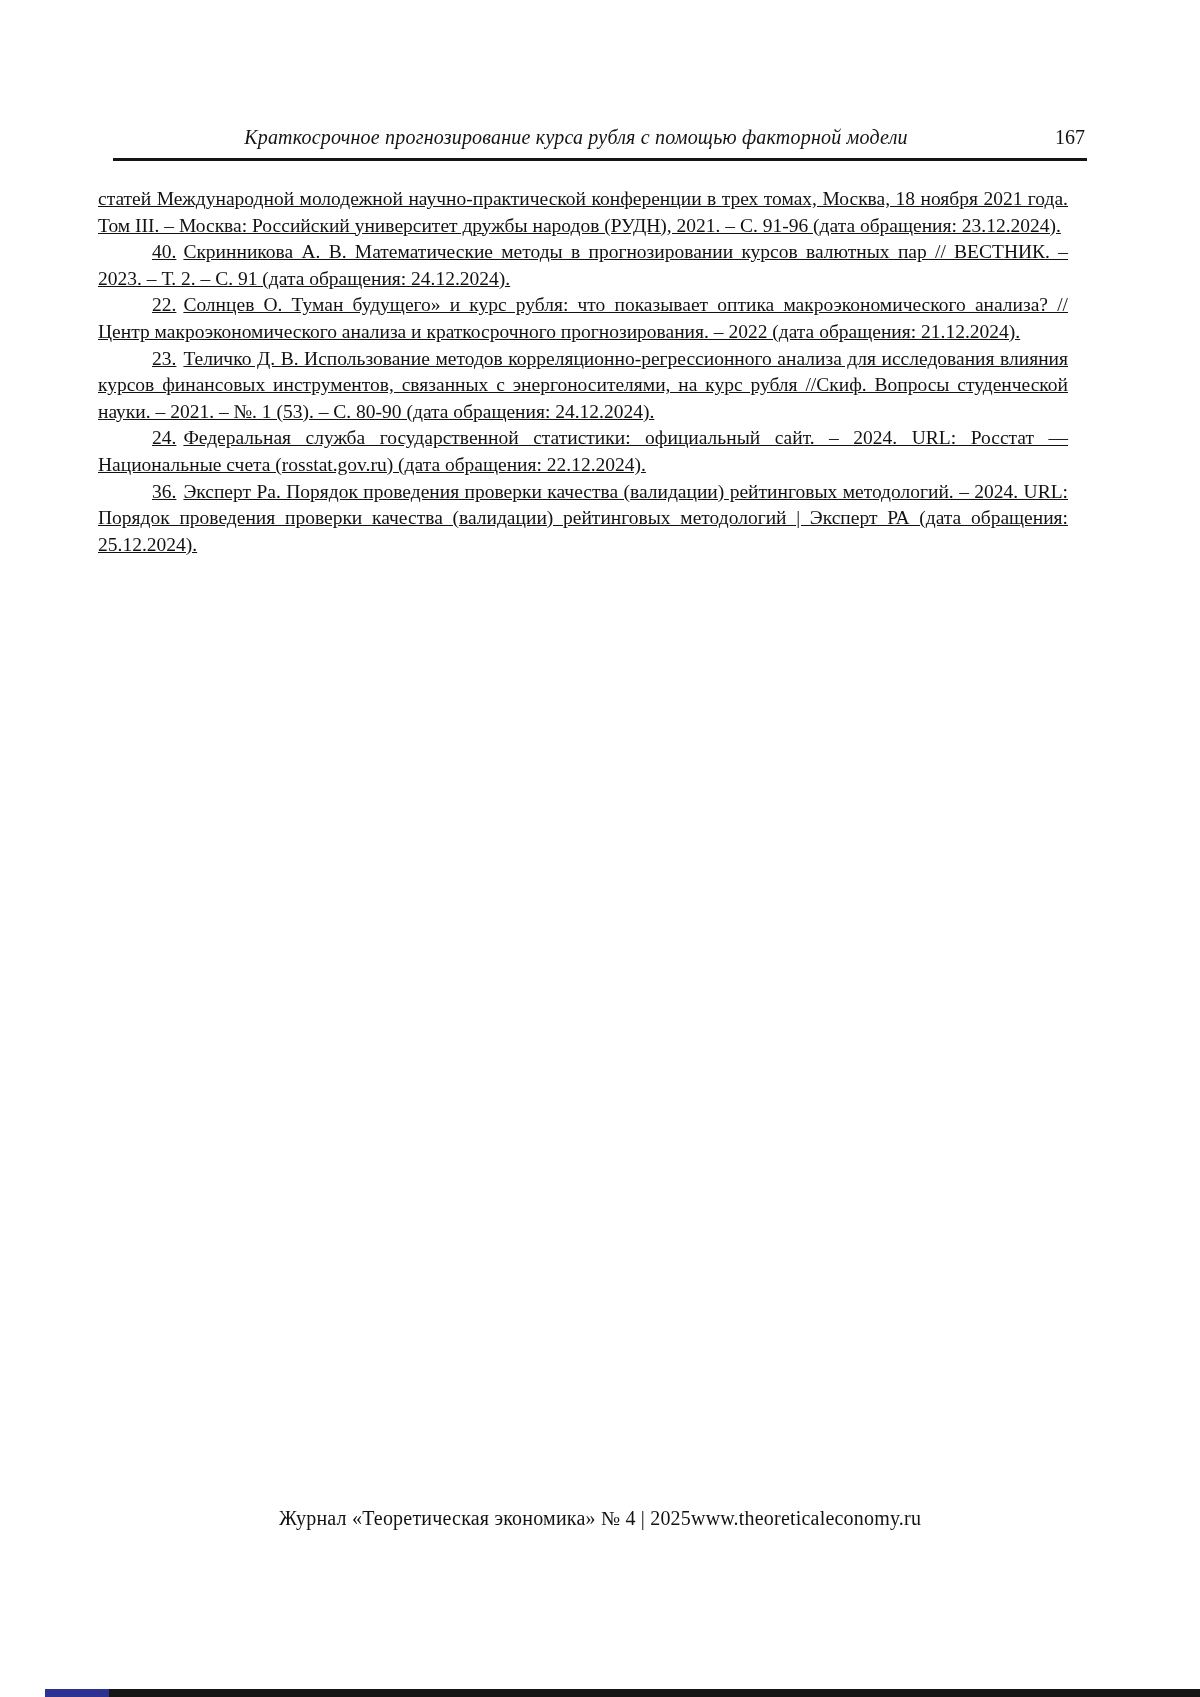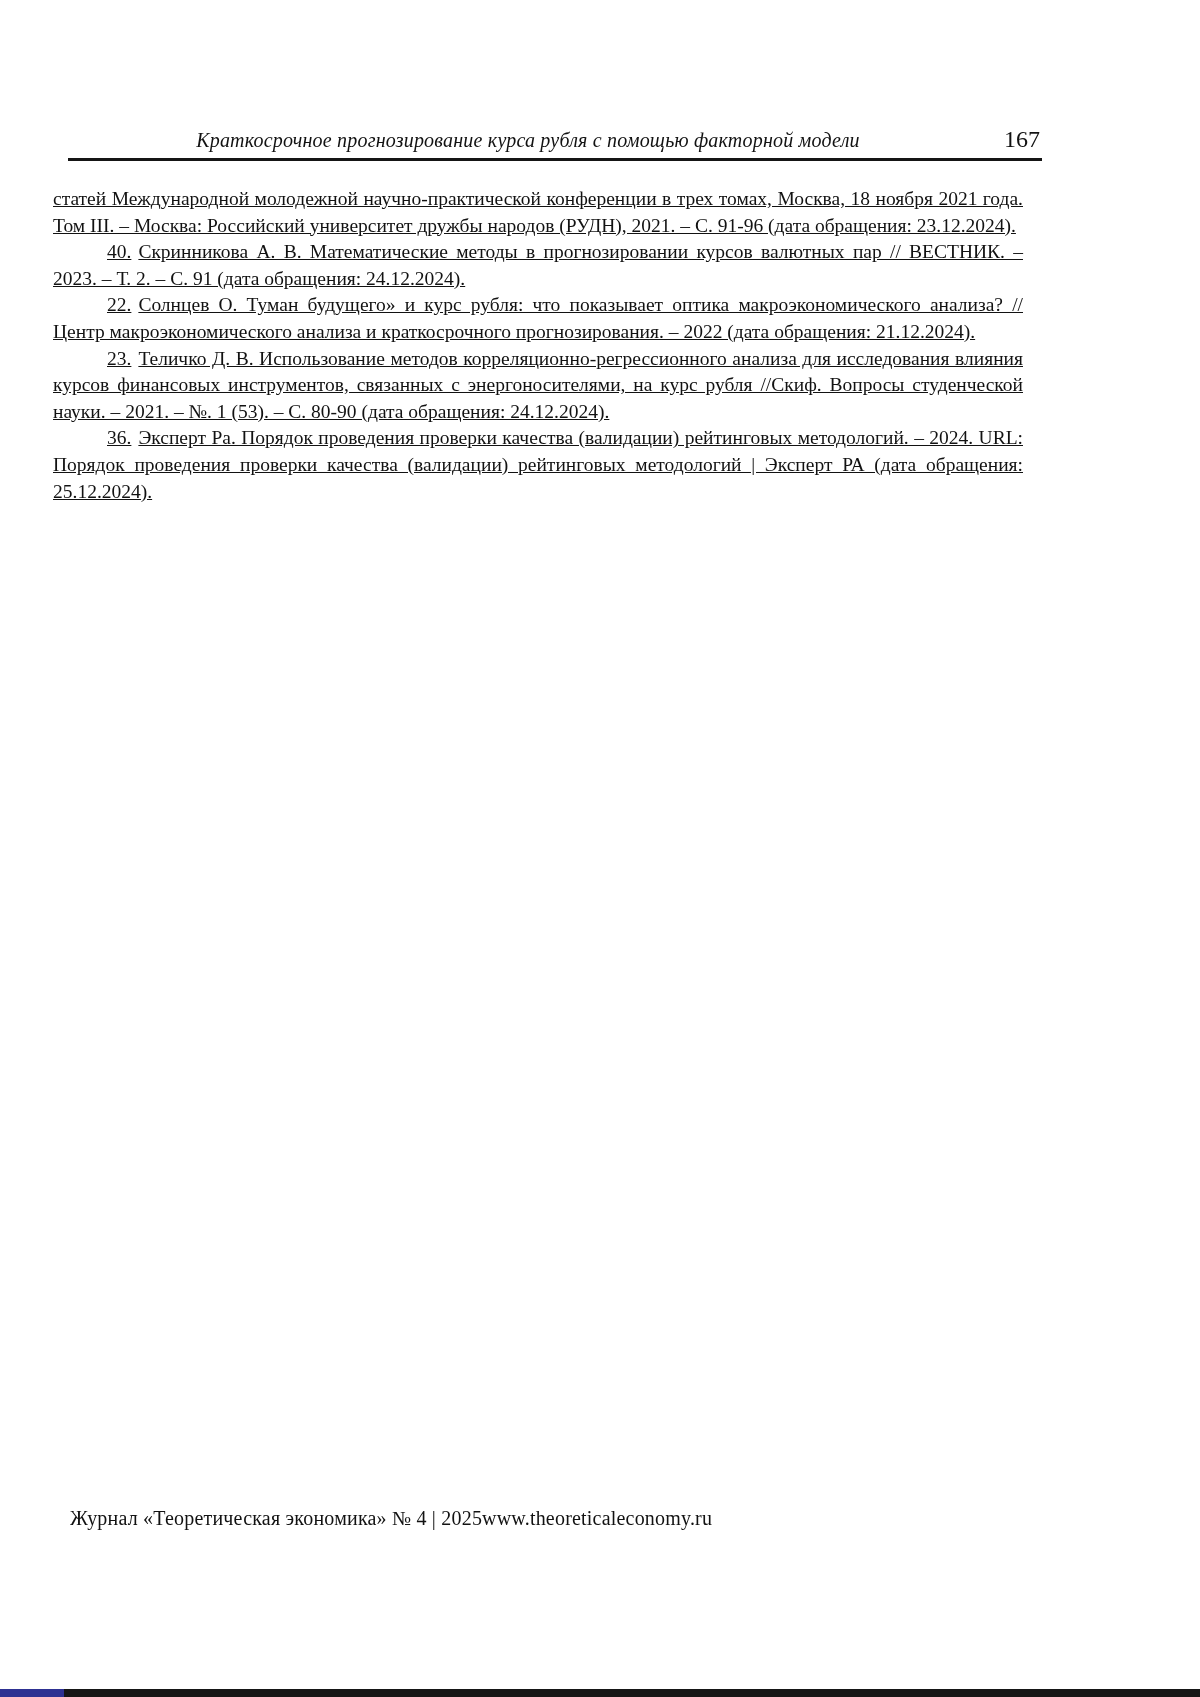--- a/index.html
+++ b/index.html
@@ -7,41 +7,41 @@
   body {
     width: 1200px;
     height: 1697px;
     background: #ffffff;
     font-family: "Liberation Serif", serif;
     color: #121212;
     position: relative;
     overflow: hidden;
   }
 
-  .page { position: absolute; inset: 0; }
+  .page { position: absolute; inset: 0; margin-left: 45px; }
 
   
   .header-row {
     position: absolute;
     top: 126px;
     left: 70px;
     width: 970px;
     display: flex;
     align-items: baseline;
   }
   .running-title {
     flex: 1;
     text-align: center;
     font-style: italic;
     font-size: 20px;
     letter-spacing: 0.2px;
     white-space: nowrap;
   }
   .page-number {
-    font-size: 24px;
+    font-size: 20px;
     margin-left: 18px;
   }
   .header-rule {
     position: absolute;
     top: 158px;
     left: 68px;
     width: 974px;
     height: 3px;
     background: #151515;
   }
@@ -65,21 +65,21 @@
   .ref-num { margin-right: 7px; }
   .ref-num:empty { margin-right: 0; }
 
   
   .footer-row {
     position: absolute;
     top: 1507px;
     left: 70px;
     width: 970px;
     display: flex;
-    justify-content: flex-start;
+    justify-content: center;
     align-items: baseline;
     font-size: 20px;
   }
   .footer-journal { letter-spacing: 0.2px; }
   .footer-site { letter-spacing: 0.2px; }
 
   
   .bottom-bar {
     position: absolute;
     left: 0;
@@ -110,20 +110,21 @@
     <p class="ref"><span class="ref-text">статей Международной молодежной научно-практической конференции в трех томах, Москва, 18 ноября 2021 года. Том III. – Москва: Российский университет дружбы народов (РУДН), 2021. – С. 91-96 (дата обращения: 23.12.2024).</span></p>
 
 
     <p class="ref indent"><span class="ref-num">40.</span><span class="ref-text">Скринникова А. В. Математические методы в прогнозировании курсов валютных пар // ВЕСТНИК. – 2023. – Т. 2. – С. 91 (дата обращения: 24.12.2024).</span></p>
 
 
     <p class="ref indent"><span class="ref-num">22.</span><span class="ref-text">Солнцев О. Туман будущего» и курс рубля: что показывает оптика макроэкономического анализа? //Центр макроэкономического анализа и краткосрочного прогнозирования. – 2022 (дата обращения: 21.12.2024).</span></p>
 
     <p class="ref indent"><span class="ref-num">23.</span><span class="ref-text">Теличко Д. В. Использование методов корреляционно-регрессионного анализа для исследования влияния курсов финансовых инструментов, связанных с энергоносителями, на курс рубля //Скиф. Вопросы студенческой науки. – 2021. – №. 1 (53). – С. 80-90 (дата обращения: 24.12.2024).</span></p>
 
+    <p class="ref indent"><span class="ref-num">24.</span><span class="ref-text">Федеральная служба государственной статистики: официальный сайт. – 2024. URL: Росстат — Национальные счета (rosstat.gov.ru) (дата обращения: 22.12.2024).</span></p>
 
     <p class="ref indent"><span class="ref-num">36.</span><span class="ref-text">Эксперт Ра. Порядок проведения проверки качества (валидации) рейтинговых методологий. – 2024. URL: Порядок проведения проверки качества (валидации) рейтинговых методологий | Эксперт РА (дата обращения: 25.12.2024).</span></p>
   </div>
 
   <div class="footer-row">
     <div class="footer-journal">Журнал «Теоретическая экономика» № 4 | 2025</div>
     <div class="footer-site">www.theoreticaleconomy.ru</div>
   </div>
 
   <div class="bottom-bar">

